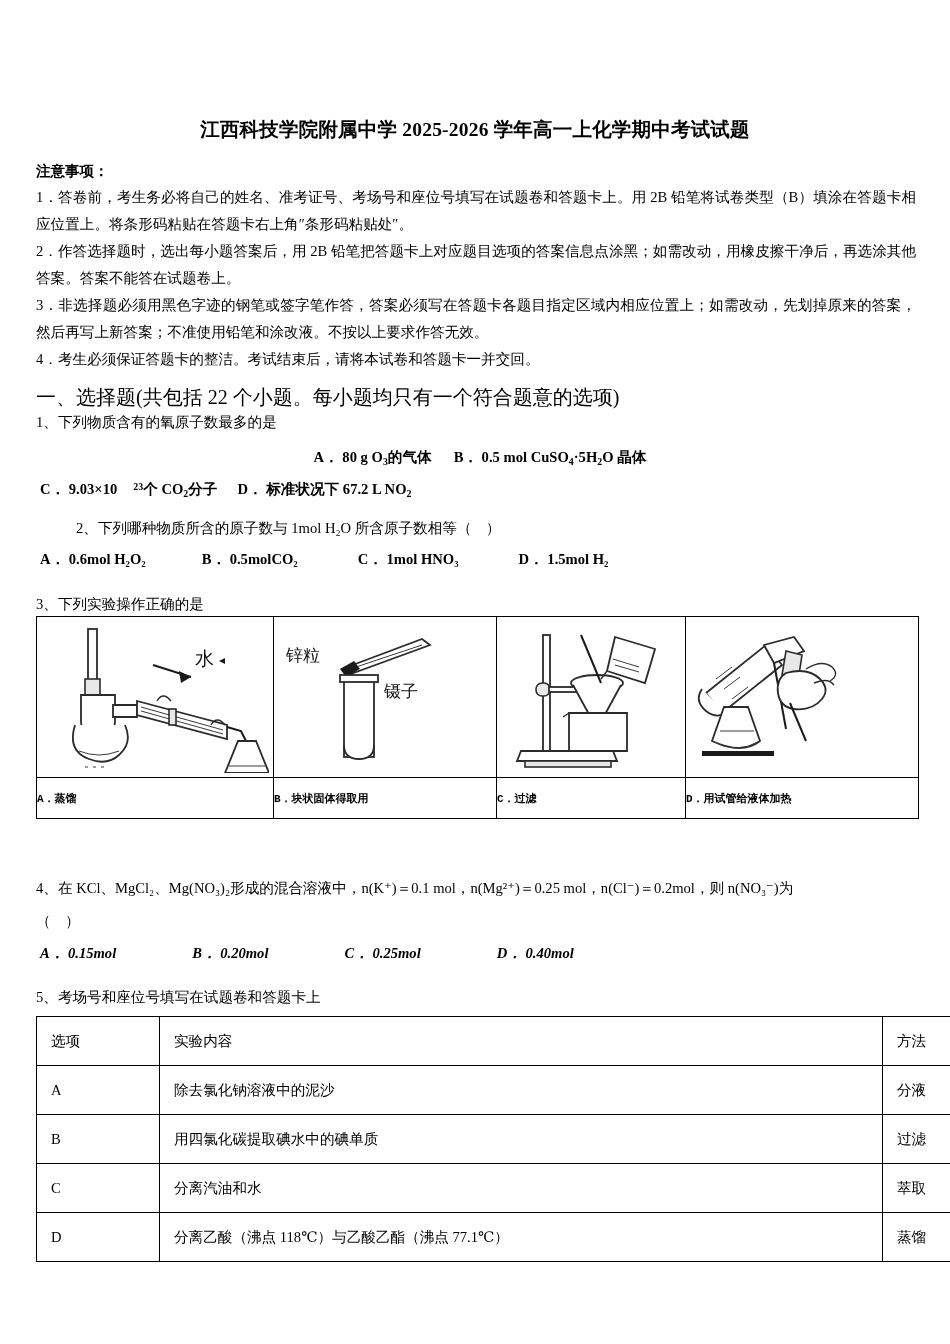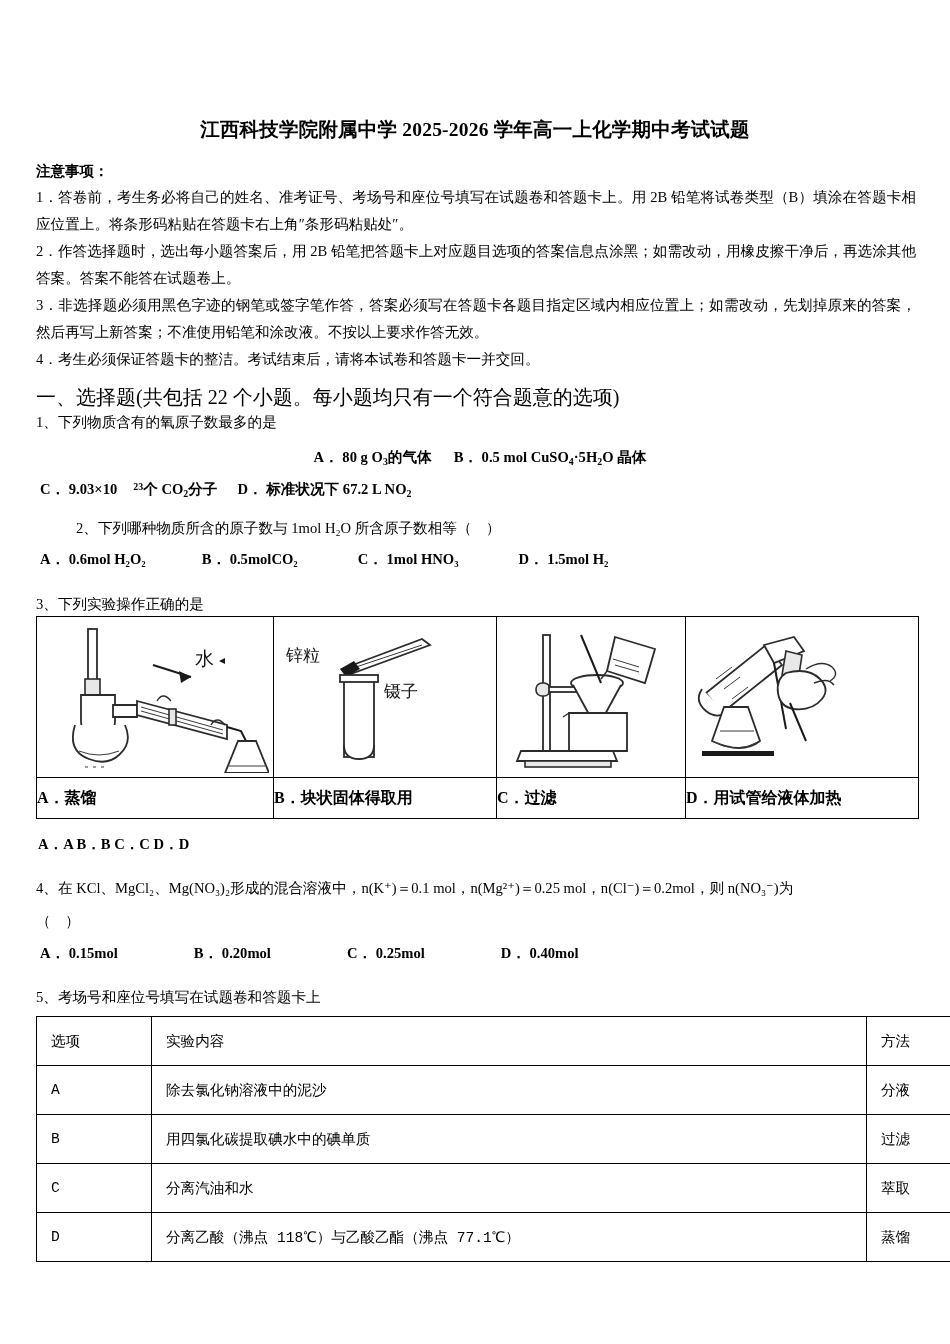--- a/index.html
+++ b/index.html
@@ -83,42 +83,42 @@
     table-layout: fixed;
   }
   table.fig-table td {
     border: 1.3px solid #000;
     vertical-align: middle;
     padding: 0;
   }
   td.figcell { height: 160px; text-align: center; }
   td.labcell {
     height: 40px;
-    font-size: 16px;
+    font-size: 11px;
     font-weight: bold;
     padding-left: 10px;
     text-align: left;
+    font-family: Liberation Mono, monospace;
   }
   .figwrap { display: flex; align-items: center; justify-content: center; height: 158px; }
 
   
   table.opt-table {
     position: absolute;
     left: 36px; top: 1004px;
     width: 878px;
     border-collapse: collapse;
     table-layout: fixed;
   }
   table.opt-table td {
     border: 1.2px solid #000;
     font-size: 14.6px;
     height: 48px;
-    padding: 0 0 0 14px;
+    padding: 0 8px 0 14px;
     vertical-align: middle;
-    font-family: Liberation Mono, monospace;
   }
   .col-a { width: 100px; }
   .col-c { width: 700px; }
   .col-m { width: 78px; }
 
   svg { display: block; }
   .ink { fill: none; stroke: #1a1a1a; stroke-width: 2; }
   .inkfill { fill: #1a1a1a; stroke: none; }
   .lt { fill: none; stroke: #2b2b2b; stroke-width: 1.4; }
   .lt2 { fill: none; stroke: #3a3a3a; stroke-width: 1; }
@@ -277,27 +277,26 @@
     </tr>
     <tr>
       <td class="labcell">A．蒸馏</td>
       <td class="labcell">B．块状固体得取用</td>
       <td class="labcell">C．过滤</td>
       <td class="labcell">D．用试管给液体加热</td>
     </tr>
   </tbody>
     </table>
 
-  <div class="opts" style="top:823px; left:38px;">A．A  B．B  C．C  D．D</div>
 
   <div class="q" style="top:862px; line-height:28px;">
     <span>4、</span><span>在 KCl、MgCl₂、Mg(NO₃)₂形成的混合溶液中，n(K⁺)＝0.1 mol，n(Mg²⁺)＝0.25 mol，n(Cl⁻)＝0.2mol，则 n(NO₃⁻)为</span>
   </div>
   <div class="q" style="top:896px;">（　）</div>
-  <div class="opts" style="top:932px;">
+  <div class="opts" style="top:932px;font-style:italic;">
     <span><span class="lbl">A．</span>&nbsp;<span>0.15mol</span></span><span class="sp" style="width:76px;"></span><span><span class="lbl">B．</span>&nbsp;<span>0.20mol</span></span><span class="sp" style="width:76px;"></span><span><span class="lbl">C．</span>&nbsp;<span>0.25mol</span></span><span class="sp" style="width:76px;"></span><span><span class="lbl">D．</span>&nbsp;<span>0.40mol</span></span>
   </div>
 
   <div class="q" style="top:972px;">
     <span>5、</span><span>考场号和座位号填写在试题卷和答题卡上</span>
   </div>
 
   <table class="opt-table">
     <tbody>
         <tr>

